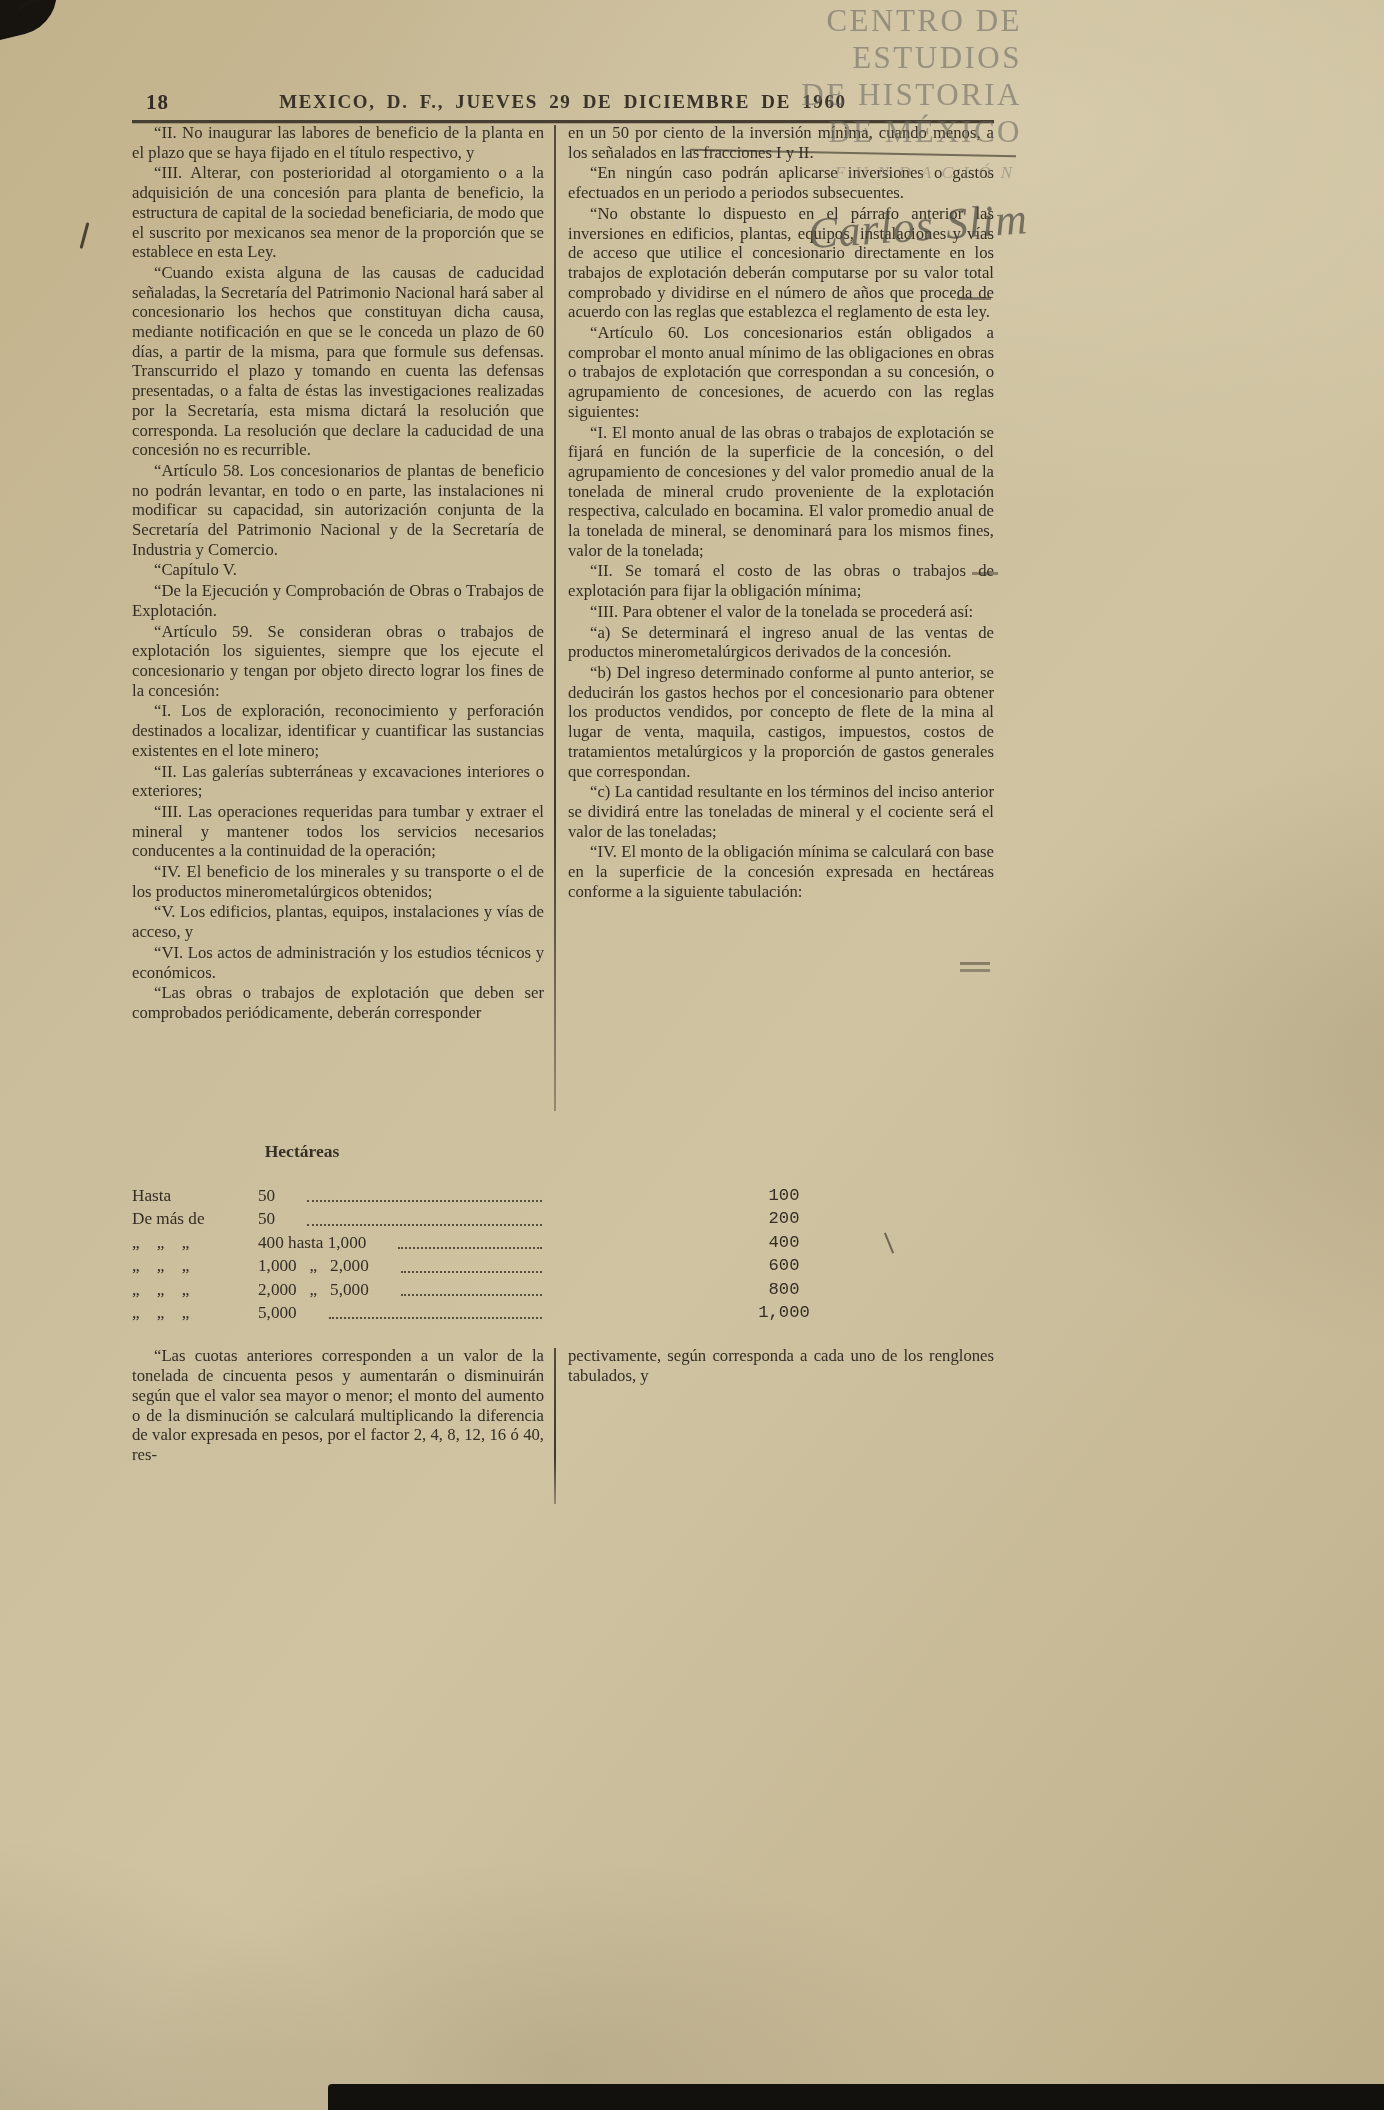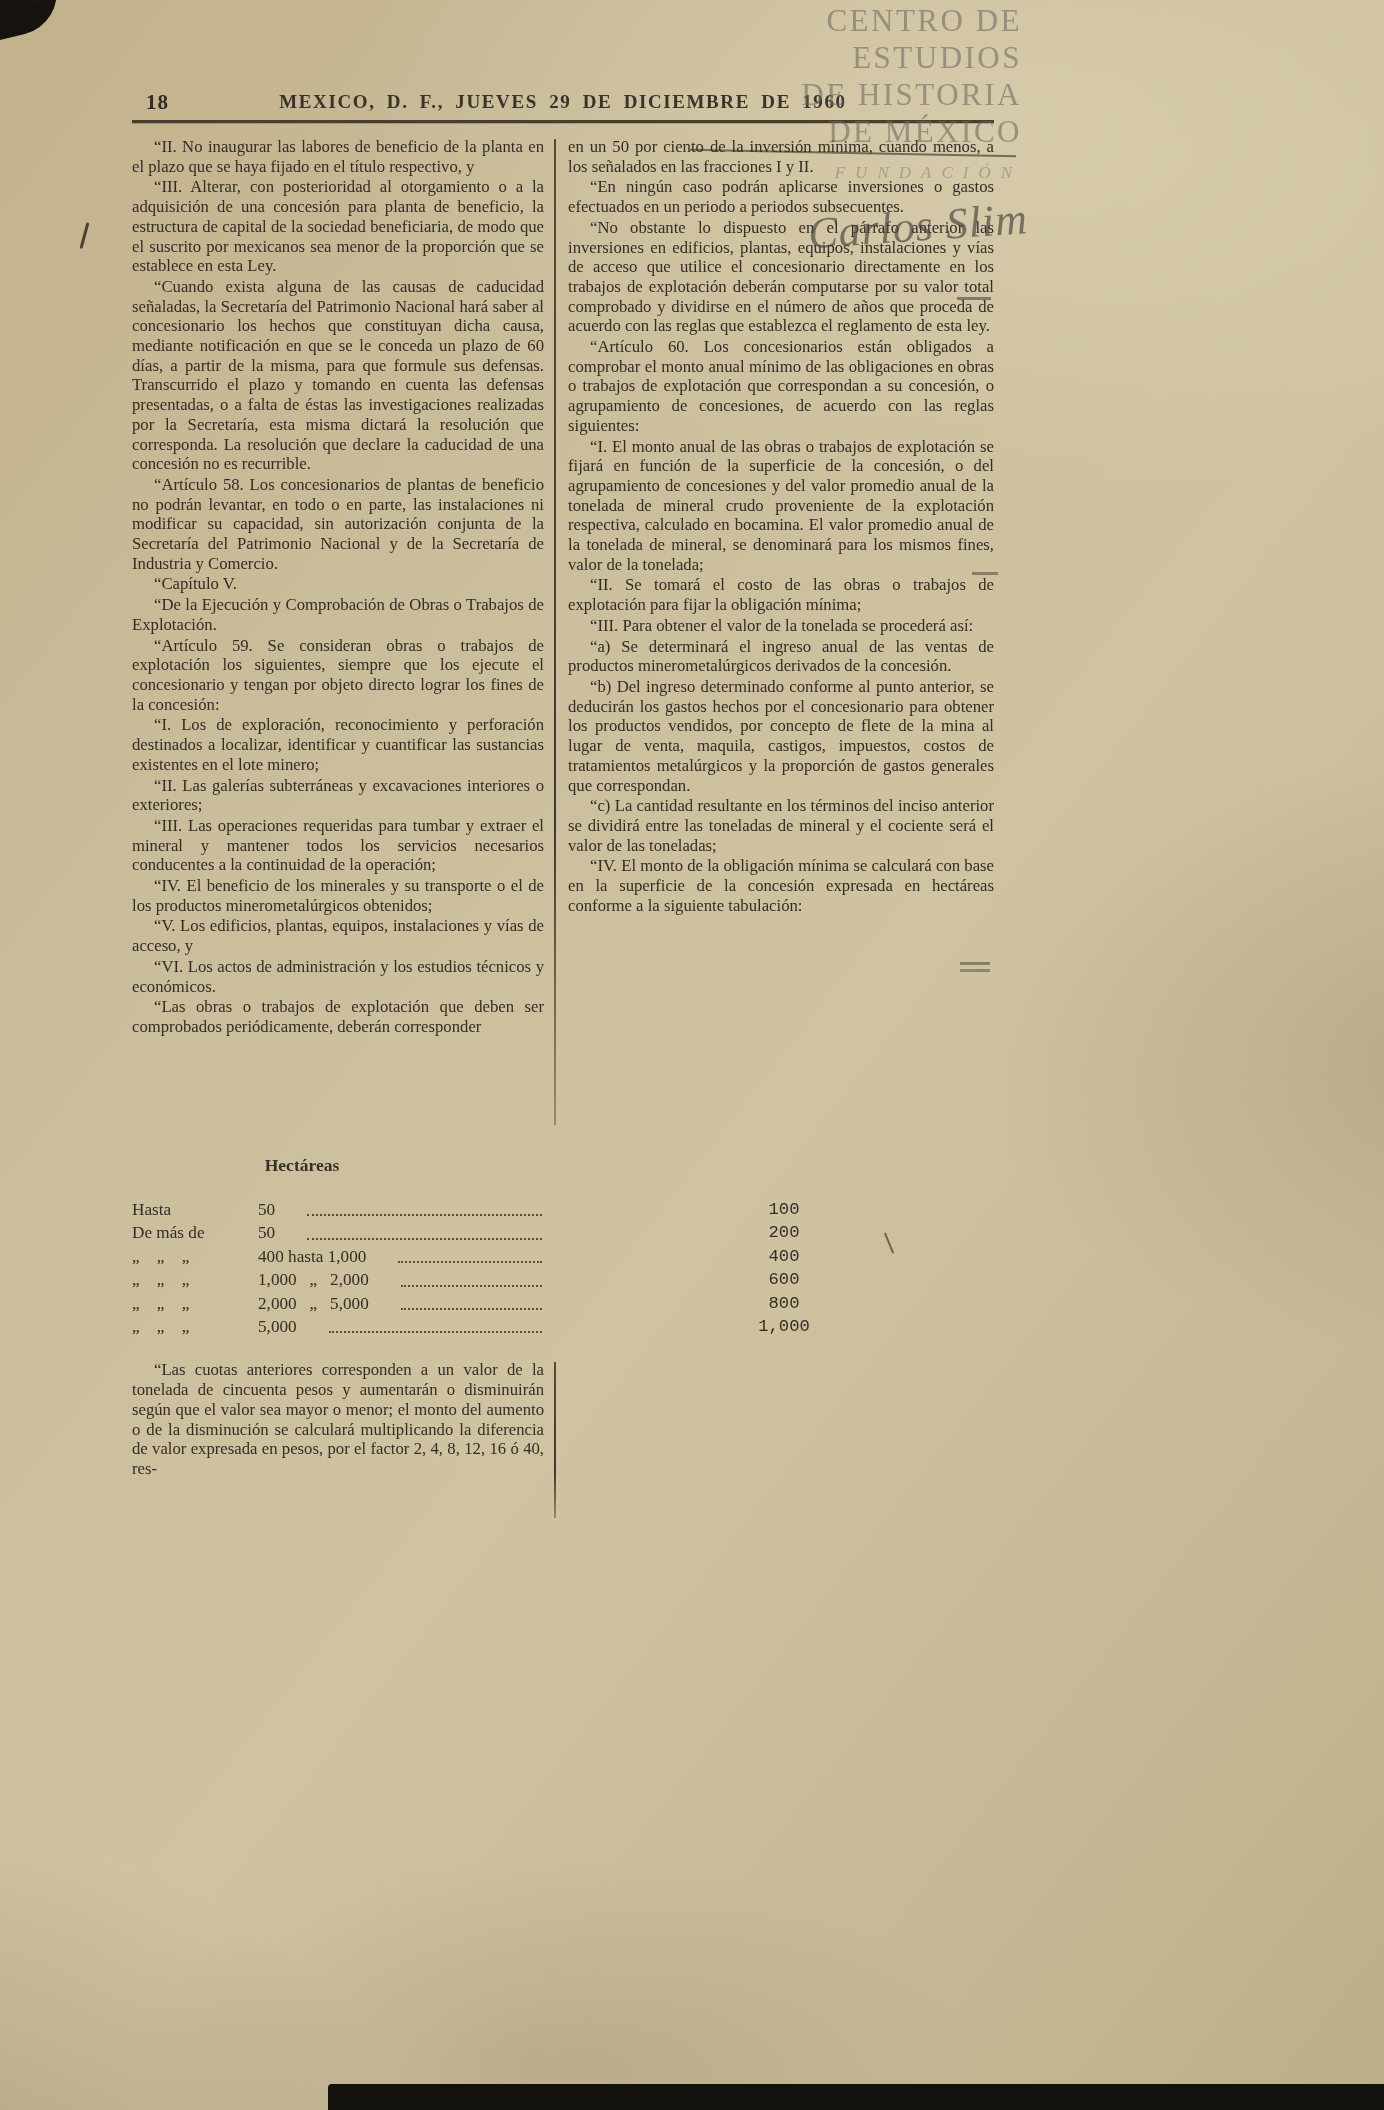--- a/index.html
+++ b/index.html
@@ -13,21 +13,21 @@
       linear-gradient(128deg,#c2b28b 0%,#cabd9b 28%,#cfc3a2 55%,#c6b894 82%,#bcae88 100%);
     font-family:"Liberation Serif","DejaVu Serif",serif;color:#322c24;
   }
   .content{position:absolute;left:132px;top:82px;width:862px;}
   
   .hdr{position:relative;height:38px;}
   .pagenum{position:absolute;left:14px;top:8px;font-size:21px;font-weight:700;letter-spacing:1px;}
   .masthead{position:absolute;left:0;right:0;top:9px;text-align:center;font-size:19px;font-weight:700;letter-spacing:1.6px;word-spacing:5px;color:#3a332a;}
   .rule{border-top:3px solid #463e31;box-shadow:0 1px 0 rgba(0,0,0,.18);}
   
-  .cols{display:flex;margin-top:14px;position:relative;}
+  .cols{display:flex;margin-top:0;position:relative;}
   .cols.upper{height:988px;overflow:hidden;}
   .cols.lower{height:158px;overflow:hidden;margin-top:22px;}
   .col-left{width:412px;flex:0 0 412px;}
   .vdivider{flex:0 0 2px;background:linear-gradient(#554c3d, #3f382c 70%, rgba(63,56,44,.4));margin:2px 12px 0 10px;}
   .col-right{flex:1;min-width:0;}
   .para{margin:0 0 1px 0;font-size:16.7px;line-height:19.7px;text-align:justify;text-indent:22px;color:#332d25;}
   .para.noindent{text-indent:0;}
   
   .tabulation{margin-top:30px;}
   .thead{display:flex;justify-content:space-between;align-items:flex-end;font-weight:700;color:#352f27;}
@@ -163,19 +163,20 @@
         </div>
         </div>
     </div>
 
     <div class="cols lower">
       <div class="col-left">
           <p class="para">“Las cuotas anteriores corresponden a un valor de la tonelada de cincuenta pesos y aumentarán o disminuirán según que el valor sea mayor o menor; el monto del aumento o de la disminución se calculará multiplicando la diferencia de valor expresada en pesos, por el factor 2, 4, 8, 12, 16 ó 40, res-</p>
         </div>
       <div class="vdivider"></div>
       <div class="col-right">
+          <p class="para noindent">pectivamente, según corresponda a cada uno de los renglones tabulados, y</p>
         </div>
     </div>
 
   </div>
 
   <div class="bottom-bar"></div>
 </div>
 
 </body></html>

